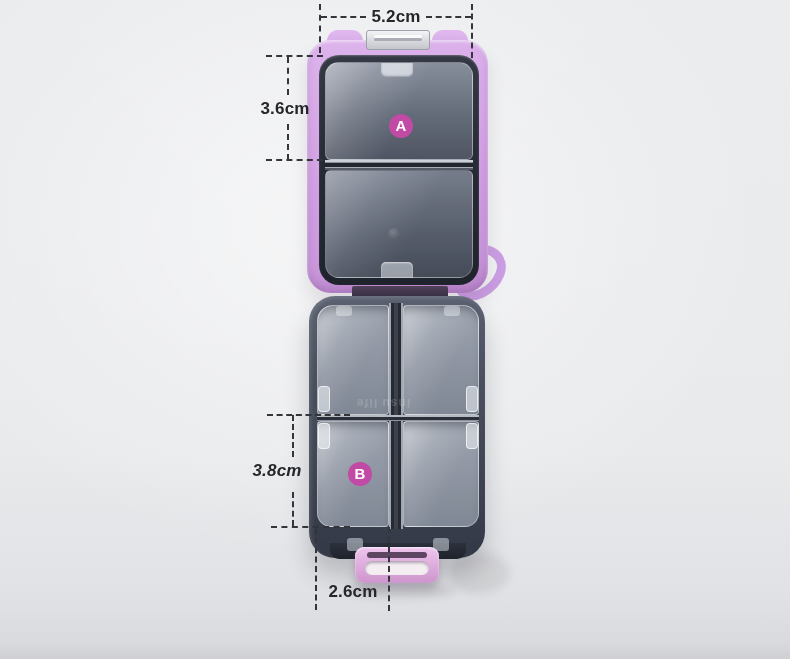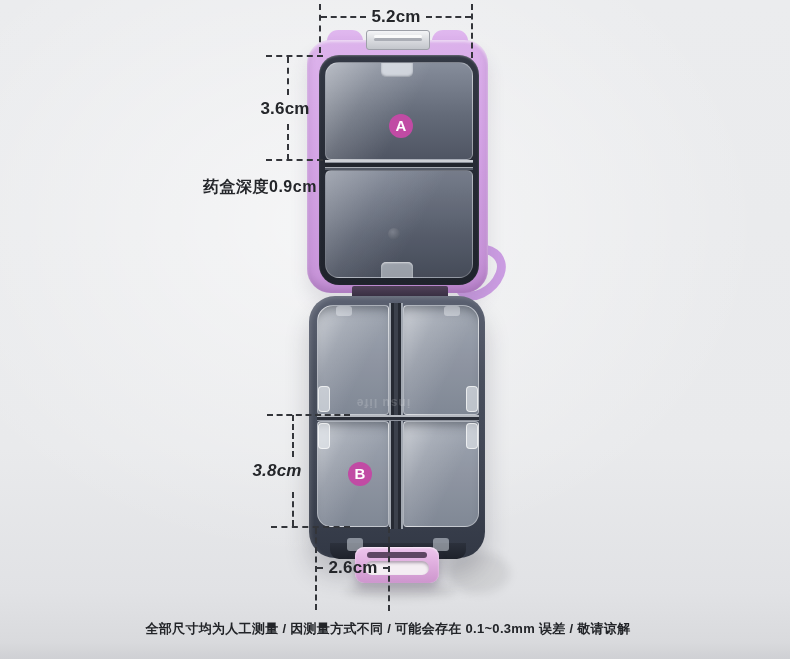--- a/index.html
+++ b/index.html
@@ -161,31 +161,29 @@
     <div class="dimlabel">5.2cm</div>
     <div class="seg"></div>
   </div>
 
   <div class="hdash annot" style="left:266px;top:55px;width:57px;"></div>
   <div class="hdash annot" style="left:266px;top:159px;width:57px;"></div>
   <div class="vdash annot" style="left:287px;top:57px;height:38px;"></div>
   <div class="vdash annot" style="left:287px;top:124px;height:36px;"></div>
   <div class="floatlabel dimlabel annot" style="left:285px;top:109px;">3.6cm</div>
 
-  <div class="depthnote annot" style="left:203px;top:177px;">药盒深度0.9cm</div>
 
   <div class="hdash annot" style="left:267px;top:414px;width:83px;"></div>
   <div class="hdash annot" style="left:271px;top:526px;width:79px;"></div>
   <div class="vdash annot" style="left:292px;top:415px;height:42px;"></div>
   <div class="vdash annot" style="left:292px;top:492px;height:34px;"></div>
   <div class="floatlabel dimlabel annot" style="left:277px;top:471px;font-style:italic;">3.8cm</div>
 
   <div class="vdash annot" style="left:315px;top:528px;height:82px;"></div>
   <div class="vdash annot" style="left:388px;top:527px;height:84px;"></div>
-  <div class="dimrow annot" style="left:316px;top:560px;width:74px;height:16px;">
+  <div class="dimrow annot" style="left:316px;top:580px;width:74px;height:16px;flex-direction:column;">
     <div class="seg"></div>
     <div class="dimlabel">2.6cm</div>
     <div class="seg"></div>
   </div>
 
-  <div class="disclaimer">全部尺寸均为人工测量 / 因测量方式不同 / 可能会存在 0.1~0.3mm 误差 / 敬请谅解</div>
 
 </div>
 
 </body></html>

